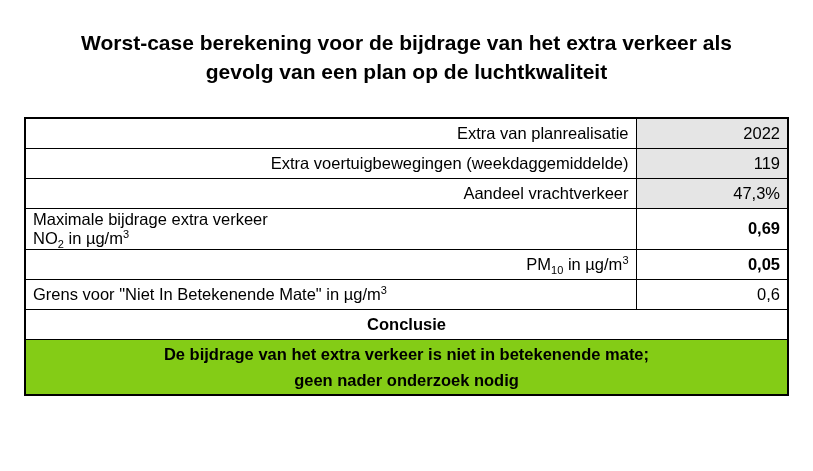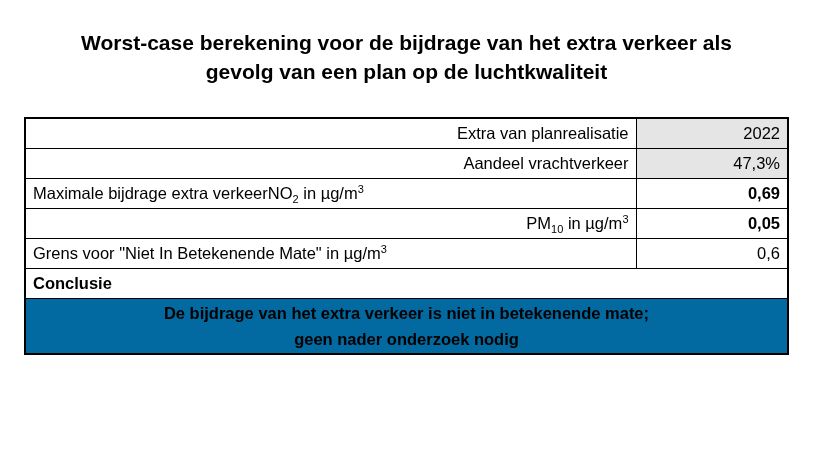--- a/index.html
+++ b/index.html
@@ -59,27 +59,27 @@
   }
   .yellow { background: #e5e5e5; }
   .bold   { font-weight: bold; }
   sub, sup {
     font-size: 11px;
     line-height: 0;
   }
   sup { vertical-align: super; }
   sub { vertical-align: sub; }
   .conclusie-cell {
-    text-align: left;
+    text-align: center;
     font-weight: bold;
   }
   .green-cell {
     text-align: center;
     font-weight: bold;
-    background: #0369a1;
+    background: #84cc16;
     height: 62px;
     line-height: 26px;
   }
   .unit-label {
     white-space: nowrap;
   }
 </style>
 </head>
 <body>
 
@@ -91,26 +91,30 @@
   </div>
 
   <div class="table-wrap">
     <table class="calc">
       <tbody>
         <tr>
           <td class="c-label-right">Extra van planrealisatie</td>
           <td class="c-value yellow">2022</td>
         </tr>
         <tr>
+          <td class="c-label-right">Extra voertuigbewegingen (weekdaggemiddelde)</td>
+          <td class="c-value yellow">119</td>
+        </tr>
+        <tr>
           <td class="c-label-right">Aandeel vrachtverkeer</td>
           <td class="c-value yellow">47,3%</td>
         </tr>
         <tr>
           <td class="c-label">
-            <div style="display:flex; justify-content:flex-start; align-items:baseline;">
+            <div style="display:flex; justify-content:center; align-items:baseline;flex-direction:column;">
               <span>Maximale bijdrage extra verkeer</span>
               <span class="unit-label"><span>NO</span><sub>2</sub><span> in µg/m</span><sup>3</sup></span>
             </div>
           </td>
           <td class="c-value bold">0,69</td>
         </tr>
         <tr>
           <td class="c-label">
             <div style="display:flex; justify-content:space-between; align-items:flex-end;">
               <span></span>

